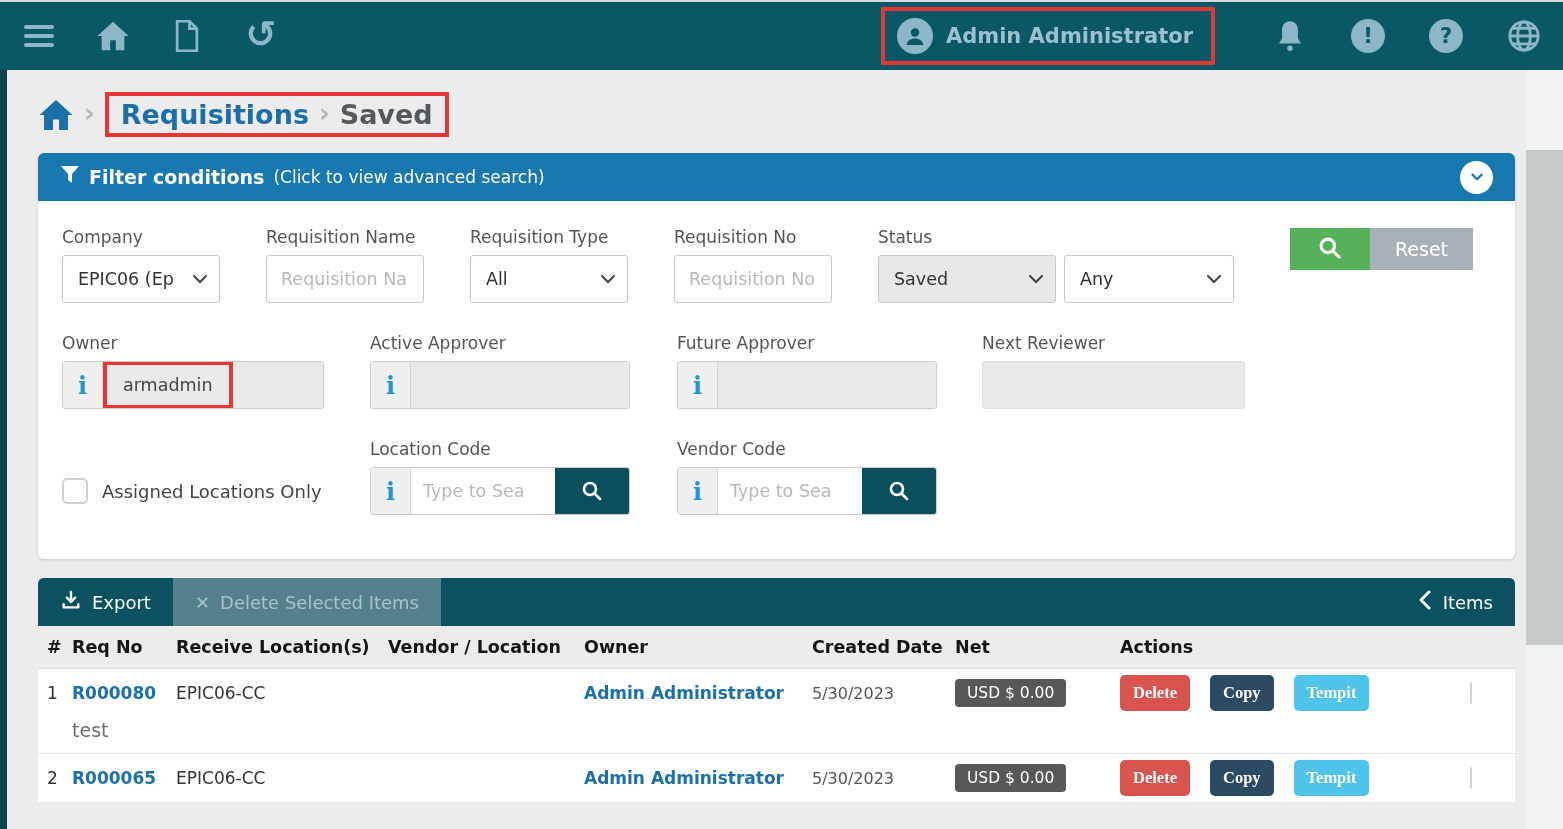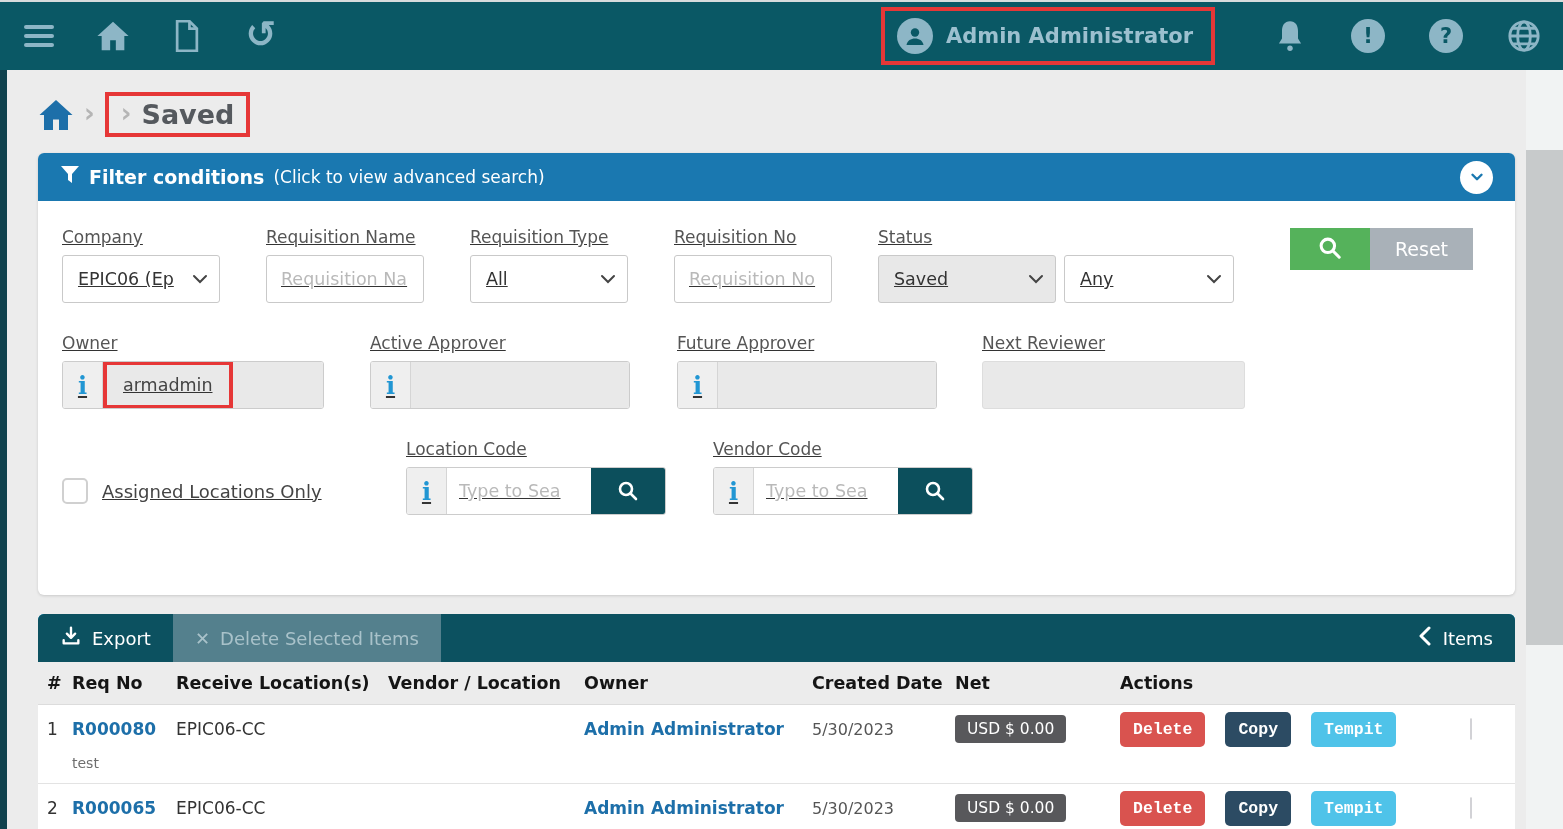--- a/index.html
+++ b/index.html
@@ -45,21 +45,21 @@
   
   .filter-card{ margin-top:16px; background:#fff; border-radius:6px; box-shadow:0 1px 3px rgba(0,0,0,.15); }
   .filter-header{
     background:#1a78b0; color:#fff; height:48px; border-radius:6px 6px 0 0;
     display:flex; align-items:center; padding:0 22px; gap:9px; cursor:pointer;
   }
   .filter-title{ font-weight:bold; font-size:19px; }
   .filter-sub{ font-size:17px; }
   .fh-spacer{ flex:1; }
   .collapse-btn{ width:33px; height:33px; border-radius:50%; background:#fff; display:flex; align-items:center; justify-content:center; cursor:pointer; }
-  .filter-body{ position:relative; padding:26px 24px 80px 24px;text-decoration:underline; }
+  .filter-body{ position:relative; padding:26px 24px 44px 24px; }
   .frow{ display:flex; align-items:flex-end; margin-bottom:30px; }
   .frow:last-child{ margin-bottom:0; }
   .fgroup{ display:flex; flex-direction:column; }
   .flabel{ font-size:17px; color:#555; margin-bottom:8px; }
   .select{
     height:48px; border:1px solid #c9c9c9; background:#fff; border-radius:3px;
     display:flex; align-items:center; padding:0 34px 0 15px; position:relative;
     font-size:17.5px; color:#333; cursor:pointer;
   }
   .select.gray{ background:#e8e8e8; }
@@ -95,30 +95,30 @@
   .table-card{ margin-top:19px; background:#0ea5e9; border-radius:6px 6px 0 0; }
   .toolbar{ background:#0c5160; height:48px; border-radius:6px 6px 0 0; display:flex; align-items:stretch; color:#fff; }
   .tb-btn{ display:flex; align-items:center; gap:10px; padding:0 22px; font-size:18px; cursor:pointer; }
   .tb-btn.disabled{ background:#54808d; color:#a9c2ca; cursor:default; }
   .tb-spacer{ flex:1; }
   .x-glyph{ font-size:18px; font-weight:bold; }
   .grid{ display:grid; grid-template-columns:25px 104px 212px 196px 228px 143px 165px 350px 1fr; padding-left:9px; align-items:center; }
   .thead{ background:#ececec; height:43px; font-weight:bold; font-size:17.5px; color:#151515; border-bottom:1px solid #dcdcdc; }
   .trow{ background:#fff; }
   .row-main{ height:48px; font-size:17px; }
-  .row-note{ padding:2px 0 12px 34px; font-size:14px; color:#6e6e6e; }
+  .row-note{ padding:2px 0 12px 34px; font-size:19px; color:#6e6e6e; }
   .trow + .trow{ border-top:1px solid #e3e3e3; }
   .cell-num{ color:#333; }
   .req-link{ color:#1d6fa9; font-weight:bold; cursor:pointer; }
   .owner-link{ color:#1d6fa9; font-weight:bold; cursor:pointer; }
   .date-cell{ color:#555; font-size:16px; }
   .net-badge{ display:inline-block; background:#58585b; color:#fff; font-size:15.5px; padding:5px 12px; border-radius:4px; }
   .actions-cell{ display:flex; gap:20px; align-items:center; }
   .act-btn{ border:none; color:#fff; font-weight:bold; font-size:16.5px; padding:8px 13px; border-radius:5px; cursor:pointer;
-            font-family:Liberation Mono, monospace; }
+            font-family:Liberation Serif, serif; }
   .act-delete{ background:#d9534f; }
   .act-copy{ background:#2c4b63; }
   .act-tempit{ background:#4fc3e9; }
   .row-cb{ width:28px; height:28px; border:1.5px solid #d2d2d6; border-radius:7px; background:#fff; cursor:pointer; }
 </style>
 </head>
 <body>
 
 <header class="navbar">
   <div class="nav-left">
@@ -183,20 +183,21 @@
 <main class="content">
 
   <div class="breadcrumb">
     <span class="bc-home">
       <svg width="36" height="34" viewBox="0 0 24 22">
           <path fill="#1d6fa9" d="M12 1L1 11h3v10h6v-7h4v7h6V11h3z"></path>
         </svg>
     </span>
     <span class="bc-sep">›</span>
     <span class="bc-annot">
+      <span class="bc-link">Requisitions</span>
       <span class="bc-sep">›</span>
       <span class="bc-current">Saved</span>
     </span>
   </div>
 
   <section class="filter-card">
     <div class="filter-header">
       <span>
         <svg width="20" height="20" viewBox="0 0 20 20">
             <path fill="#fff" d="M1 1h18l-7 8v9l-4-3V9z"></path>
@@ -307,21 +308,21 @@
         </div>
       </div>
 
       <div class="frow">
         <div class="fgroup g262 mr46" style="justify-content:flex-end;">
           <div class="cb-group">
             <span class="checkbox"></span>
             <span style="font-size:18px; color:#444;">Assigned Locations Only</span>
           </div>
         </div>
-        <div class="fgroup g260" style="margin-right:47px;margin-left:36px;">
+        <div class="fgroup g260" style="margin-right:47px;">
           <span class="flabel">Location Code</span>
           <div class="igroup">
             <span class="ibox">
                 <span class="iglyph">i</span>
               </span>
             <span class="ifield white">
                 <input placeholder="Type to Sea" style="">
               </span>
             <span class="mini-search">
               <svg width="24" height="24" viewBox="0 0 24 24" fill="none" stroke="#fff" stroke-width="2.6" stroke-linecap="round">

